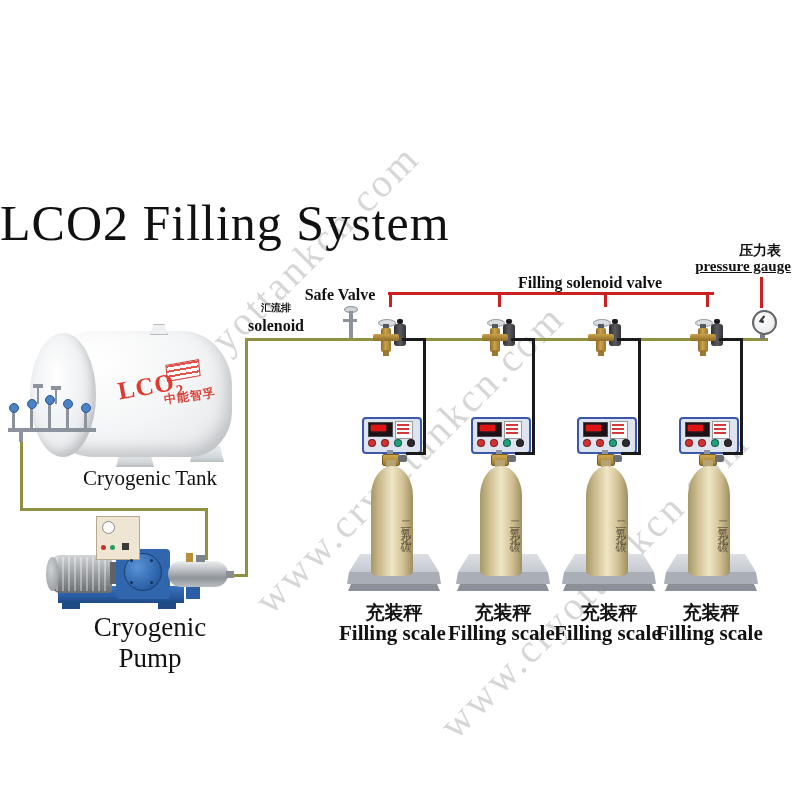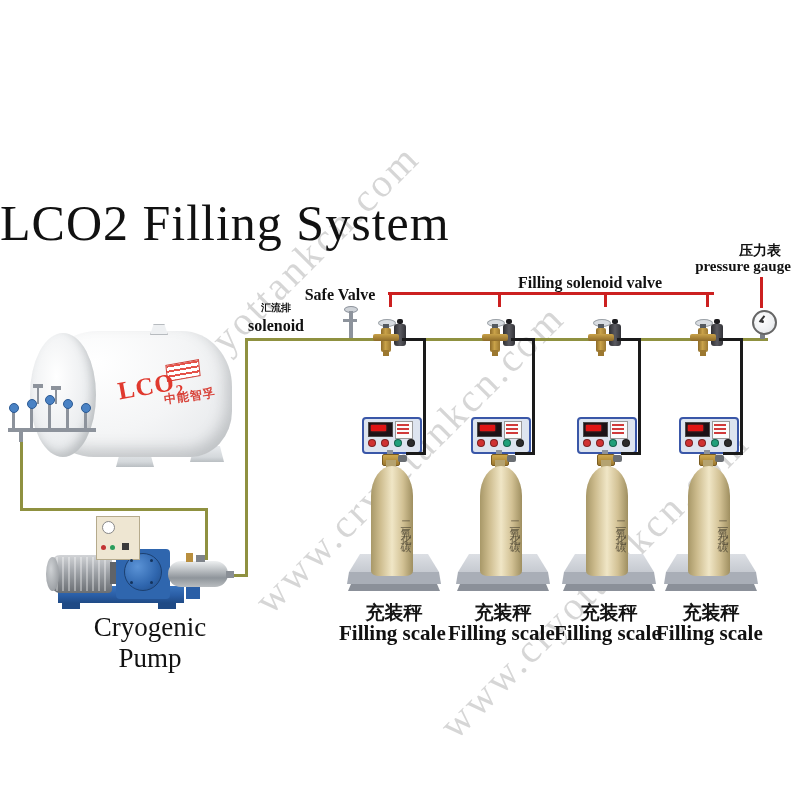--- a/index.html
+++ b/index.html
@@ -105,21 +105,21 @@
 
 <div id="canvas">
 
   <span class="wm" style="left:55px;top:275px;">www.cryottankcn.com</span>
   <span class="wm" style="left:200px;top:435px;">www.cryottankcn.com</span>
   <span class="wm" style="left:385px;top:560px;">www.cryottankcn.com</span>
 
   <div class="abs title">LCO2 Filling System</div>
 
   <div class="abs lbl cjk" style="left:700px;top:243px;width:120px;font-size:14px;">压力表</div>
-  <div class="abs lbl" style="left:688px;top:259px;width:110px;">pressure gauge</div>
+  <div class="abs lbl" style="left:688px;top:259px;width:110px;text-decoration:underline;">pressure gauge</div>
   <div class="abs leader" style="left:760px;top:277px;width:3px;height:31px;"></div>
 
   <div class="abs lbl" style="left:490px;top:275px;width:200px;font-size:16px;">Filling solenoid valve</div>
   <div class="abs leader" style="left:388px;top:292px;width:326px;height:3px;"></div>
   <div class="abs leader" style="left:389px;top:294px;width:3px;height:13px;"></div>
   <div class="abs leader" style="left:498px;top:294px;width:3px;height:13px;"></div>
   <div class="abs leader" style="left:604px;top:294px;width:3px;height:13px;"></div>
   <div class="abs leader" style="left:706px;top:294px;width:3px;height:13px;"></div>
 
   <div class="abs lbl" style="left:300px;top:287px;width:80px;font-size:16px;">Safe Valve</div>
@@ -162,20 +162,21 @@
     <div class="abs handle" style="left:21px;top:15px;"></div>
     <div class="abs handle" style="left:39px;top:11px;"></div>
     <div class="abs handle" style="left:57px;top:15px;"></div>
     <div class="abs handle" style="left:75px;top:19px;"></div>
     <div class="abs stem" style="left:31px;top:0px;width:2px;height:20px;"></div>
     <div class="abs stem" style="left:49px;top:2px;width:2px;height:18px;"></div>
     <div class="abs stem" style="left:27px;top:0px;width:10px;height:4px;"></div>
     <div class="abs stem" style="left:45px;top:2px;width:10px;height:4px;"></div>
     <div class="abs stem" style="left:13px;top:48px;width:4px;height:10px;"></div>
   </div>
+  <div class="abs caption" style="left:70px;top:466px;width:160px;font-size:21px;">Cryogenic Tank</div>
 
   <div class="abs skid"></div>
   <div class="abs foot" style="left:62px;top:603px;"></div>
   <div class="abs foot" style="left:158px;top:603px;"></div>
   <div class="abs motor"></div>
   <div class="abs motorfins"></div>
   <div class="abs motorcap"></div>
   <div class="abs" style="left:110px;top:562px;width:8px;height:22px;background:#5f6368;z-index:3;"></div>
   <div class="abs pumpblock"></div>
   <div class="abs flange"></div>

